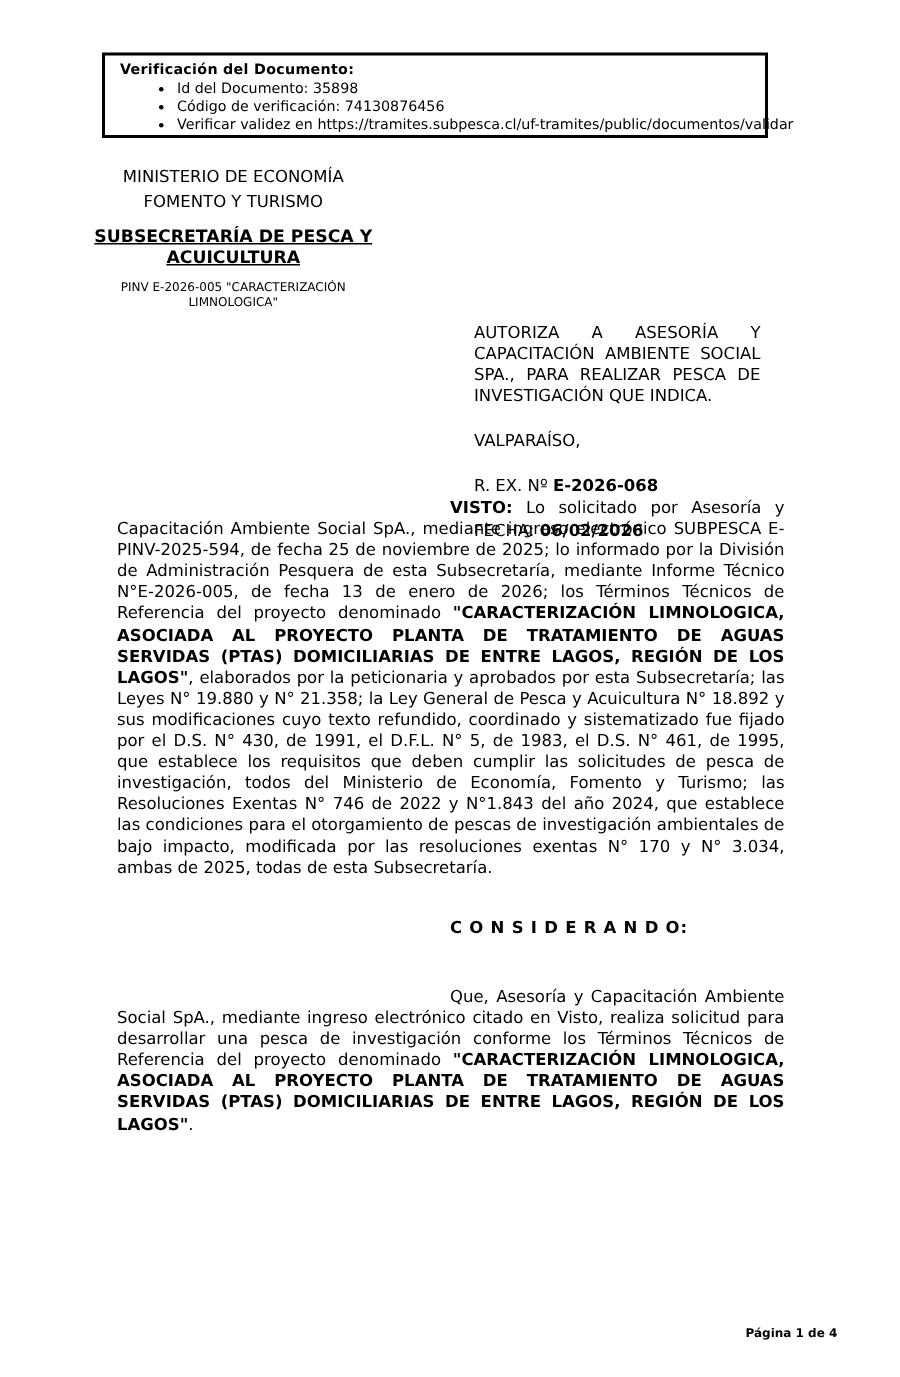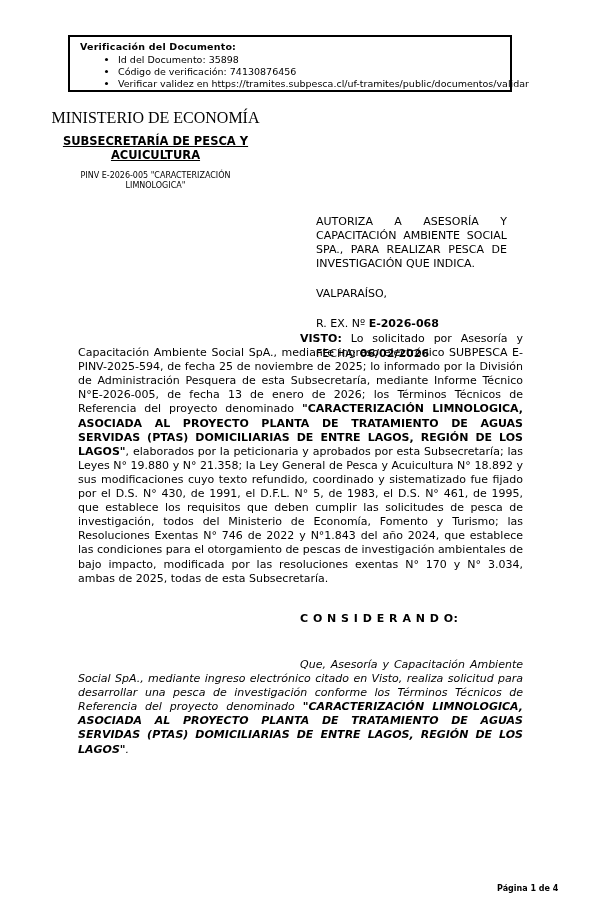--- a/index.html
+++ b/index.html
@@ -47,23 +47,22 @@
 
   
   .letterhead {
     position: absolute;
     left: 38px;
     top: 110px;
     width: 235px;
     text-align: center;
   }
   .ministry {
-    font-size: 16px;
+    font-size: 11px;
     line-height: 16.5px;
-    font-family: Liberation Serif, serif;
   }
   .subsec {
     font-weight: bold;
     text-decoration: underline;
     font-size: 11.5px;
     line-height: 14px;
     margin: 7px auto 0;
     max-width: 190px;
   }
   .proj-ref {
@@ -112,21 +111,20 @@
   .cons {
     position: absolute;
     left: 78px;
     top: 658px;
     width: 445px;
     margin: 0;
     font-size: 11px;
     line-height: 14.1px;
     text-align: justify;
     text-indent: 222px;
-    font-style: italic;
   }
 
   
   .footer {
     position: absolute;
     left: 478px;
     top: 884px;
     font-size: 8px;
     font-weight: bold;
     padding-left: 19px;
@@ -142,20 +140,21 @@
     <ul class="verify-list">
       <li>Id del Documento: 35898</li>
       <li>Código de verificación: 74130876456</li>
       <li>Verificar validez en https://tramites.subpesca.cl/uf-tramites/public/documentos/validar</li>
     </ul>
   </div>
 
   <div class="letterhead">
     <div class="ministry">
       <div>MINISTERIO DE ECONOMÍA</div>
+      <div>FOMENTO Y TURISMO</div>
     </div>
     <div class="subsec">SUBSECRETARÍA DE PESCA Y ACUICULTURA</div>
     <div class="proj-ref">PINV E-2026-005 "CARACTERIZACIÓN LIMNOLOGICA"</div>
   </div>
 
   <div class="res-head">
     <p class="subject">AUTORIZA A ASESORÍA Y CAPACITACIÓN AMBIENTE SOCIAL SPA., PARA REALIZAR PESCA DE INVESTIGACIÓN QUE INDICA.</p>
     <p class="city">VALPARAÍSO,</p>
     <p class="res-num"><span>R. EX. Nº </span><strong>E-2026-068</strong></p>
     <p class="res-date"><span>FECHA: </span><strong>06/02/2026</strong></p>

